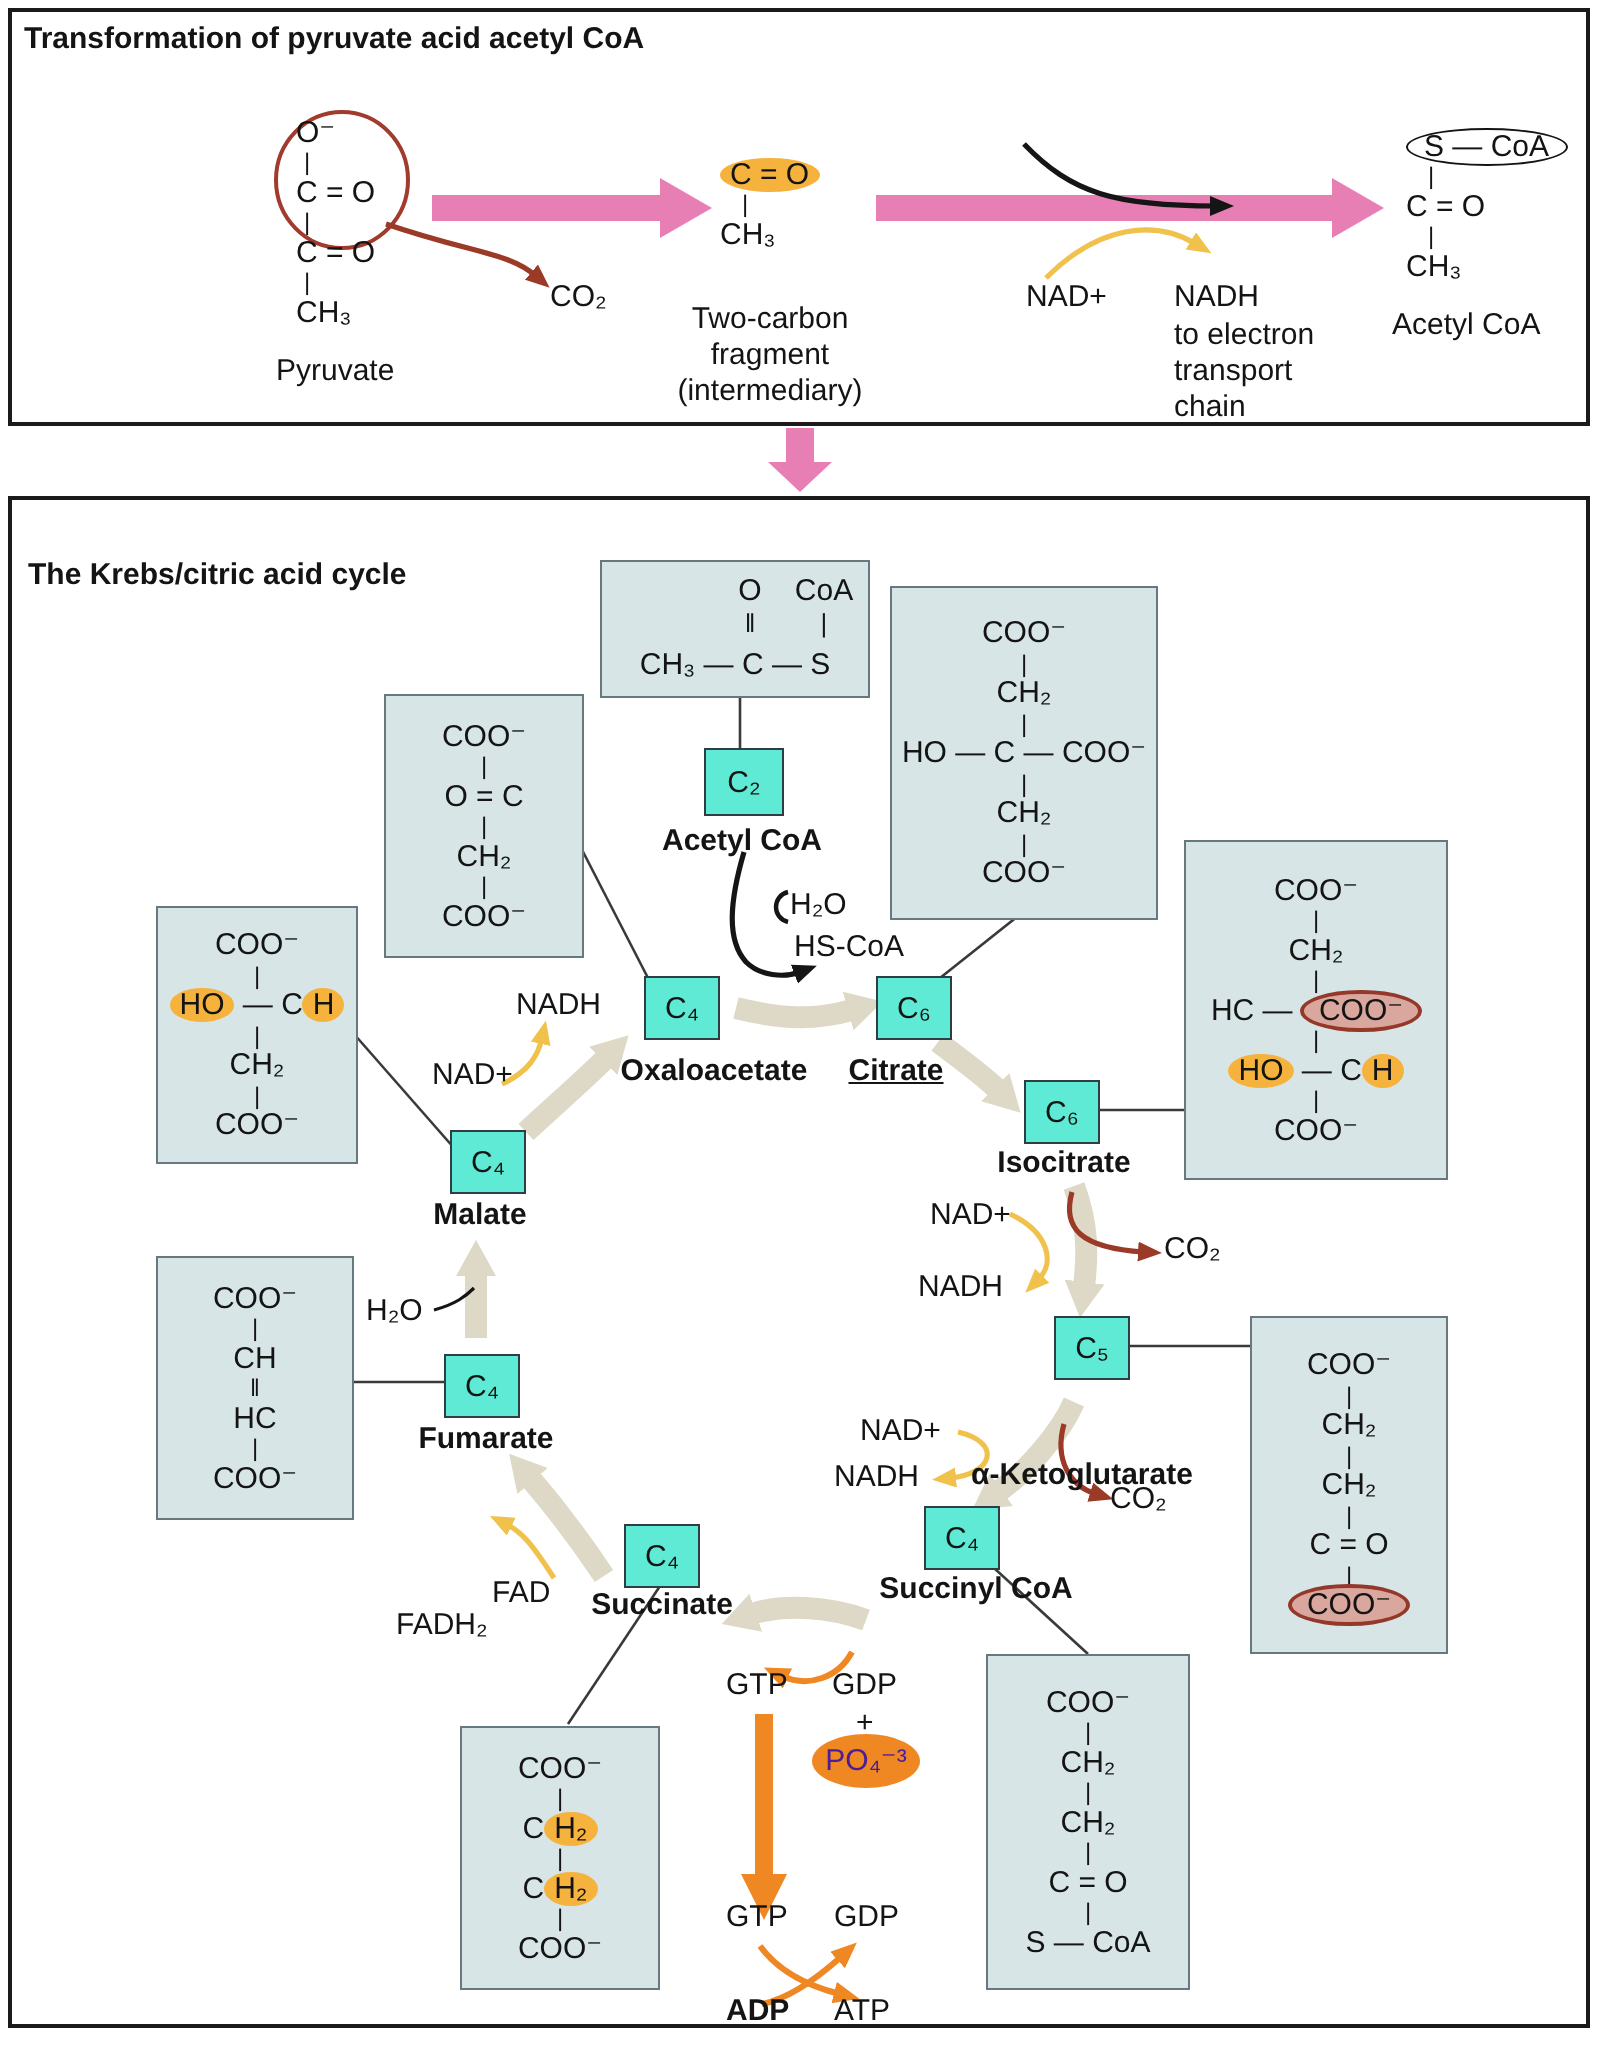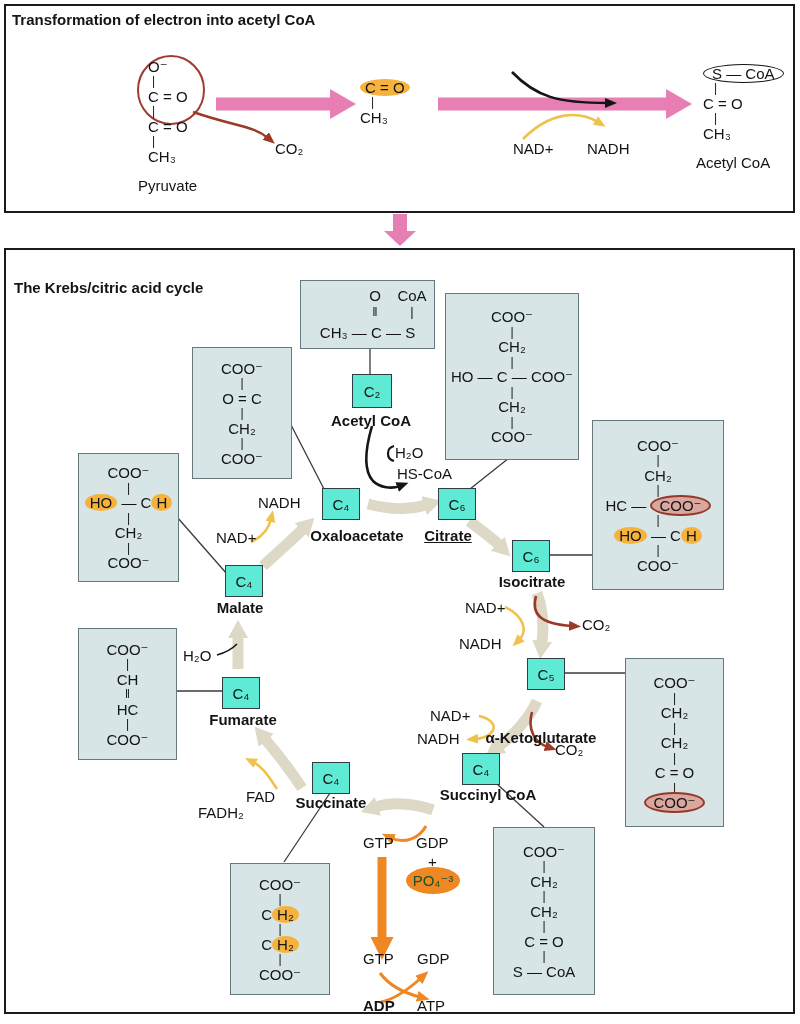--- a/index.html
+++ b/index.html
@@ -90,21 +90,21 @@
   #t-co2-iso{left:582px;top:616px;}
   #t-nad-akg{left:430px;top:707px;}
   #t-nadh-akg{left:417px;top:730px;}
   #t-co2-akg{left:555px;top:741px;}
   #t-fadh2{left:198px;top:756px;margin-top:48px;}
   #t-fad{left:246px;top:788px;}
   #t-h2o-fum{left:183px;top:647px;}
   #t-gtp-u{left:363px;top:834px;}
   #t-gdp-u{left:416px;top:834px;}
   #t-plus{left:428px;top:853px;}
-  #t-po4{left:406px;top:867px;width:54px;height:27px;background:#ef8722;color:#14532d;
+  #t-po4{left:406px;top:867px;width:54px;height:27px;background:#ef8722;color:#4c1d95;
          border-radius:50%;display:flex;align-items:center;justify-content:center;white-space:nowrap;}
   #t-gtp-l{left:363px;top:950px;}
   #t-gdp-l{left:417px;top:950px;}
   #t-adp{left:363px;top:997px;font-weight:bold;}
   #t-atp{left:417px;top:997px;}
 </style>
 </head>
 <body>
 
 <div class="page">
@@ -185,42 +185,48 @@
     <path d="M217,655 C228,652 233,648 237,644" stroke="#151515" stroke-width="1.6" fill="none"></path>
 
     <g>
       <path d="M426,826 C419,839 404,844 391,838" stroke="#ef8722" stroke-width="3" fill="none" marker-end="url(#mO)"></path>
       <path d="M382,857 L382,940" stroke="#ef8722" stroke-width="9" fill="none" marker-end="url(#mOB)"></path>
       <path d="M380,973 C391,988 408,994 420,997" stroke="#ef8722" stroke-width="3" fill="none" marker-end="url(#mO)"></path>
       <path d="M381,1002 C396,999 411,987 421,978" stroke="#ef8722" stroke-width="3" fill="none" marker-end="url(#mO)"></path>
     </g>
   </svg>
 
-  <div class="ptitle" id="title-top">Transformation of electron into acetyl CoA</div>
+  <div class="ptitle" id="title-top">Transformation of pyruvate acid acetyl CoA</div>
 
   <div class="struct s-left" id="s-pyruvate">
       <div class="s-line"><span>O⁻</span></div>
       <div class="s-line s-bond"><span>|</span></div>
       <div class="s-line"><span>C = O</span></div>
       <div class="s-line s-bond"><span>|</span></div>
       <div class="s-line"><span>C = O</span></div>
       <div class="s-line s-bond"><span>|</span></div>
       <div class="s-line"><span>CH₃</span></div>
     </div>
   <div class="txt" id="t-pyruvate-label">Pyruvate</div>
   <div class="txt" id="t-co2-top">CO₂</div>
 
   <div class="struct s-left s-ind" id="s-fragment">
       <div class="s-line"><span class="hl-o">C = O</span></div>
       <div class="s-line s-bond"><span>|</span></div>
       <div class="s-line"><span>CH₃</span></div>
     </div>
+  <div class="txt ctr" id="t-fragment-label">Two-carbon
+fragment
+(intermediary)</div>
 
   <div class="txt" id="t-nad-top">NAD+</div>
   <div class="txt" id="t-nadh-top">NADH</div>
+  <div class="txt" id="t-nadh-note">to electron
+transport
+chain</div>
 
   <div class="struct s-left s-ind" id="s-acetyl-top">
       <div class="s-line"><span class="hl-k">S — CoA</span></div>
       <div class="s-line s-bond"><span>|</span></div>
       <div class="s-line"><span>C = O</span></div>
       <div class="s-line s-bond"><span>|</span></div>
       <div class="s-line"><span>CH₃</span></div>
     </div>
   <div class="txt" id="t-acetyl-top-label">Acetyl CoA</div>
 

